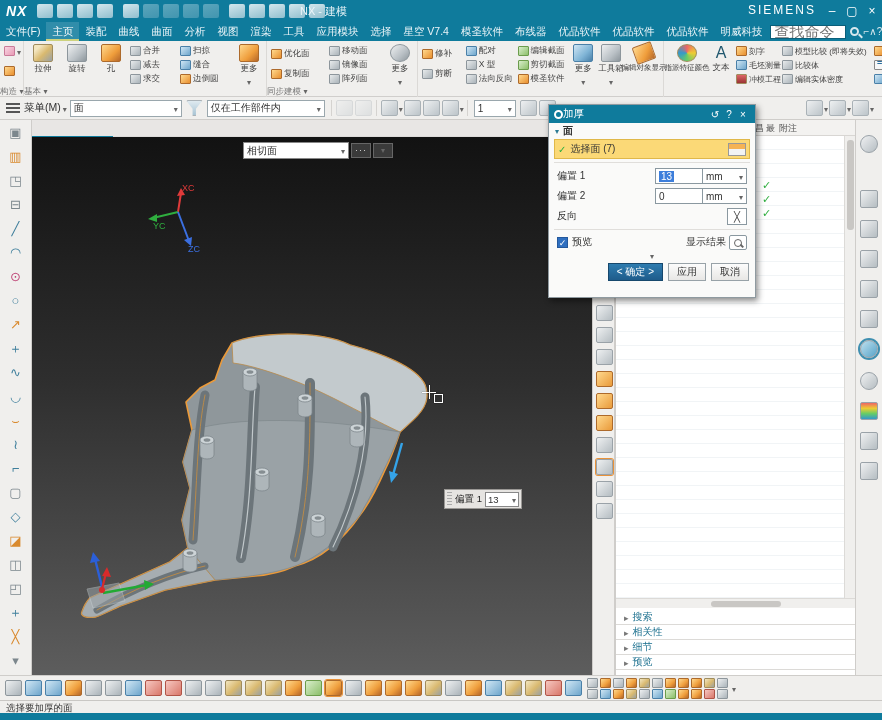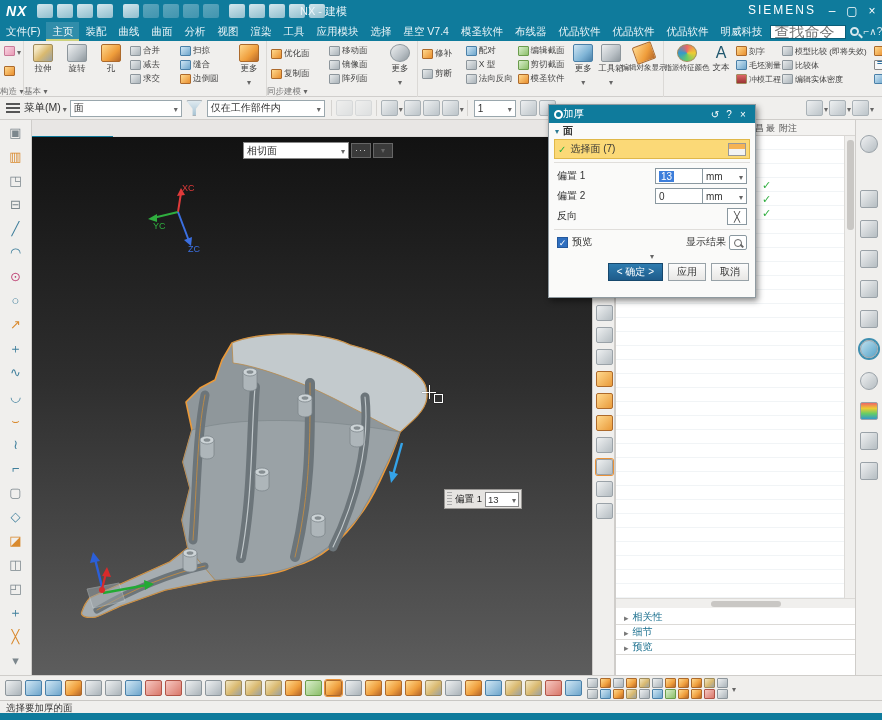--- a/index.html
+++ b/index.html
@@ -631,20 +631,24 @@
   </div>
   <div class="sb-v">
       <span class="thumb"></span>
     </div>
   <div class="sb-h">
       <span class="thumb"></span>
     </div>
   <div class="nav-sections">
     <div class="nav-sec">
         <span class="g-tri"></span>
+        <span>搜索</span>
+      </div>
+    <div class="nav-sec">
+        <span class="g-tri"></span>
         <span>相关性</span>
       </div>
     <div class="nav-sec">
         <span class="g-tri"></span>
         <span>细节</span>
       </div>
     <div class="nav-sec">
         <span class="g-tri"></span>
         <span>预览</span>
       </div>

